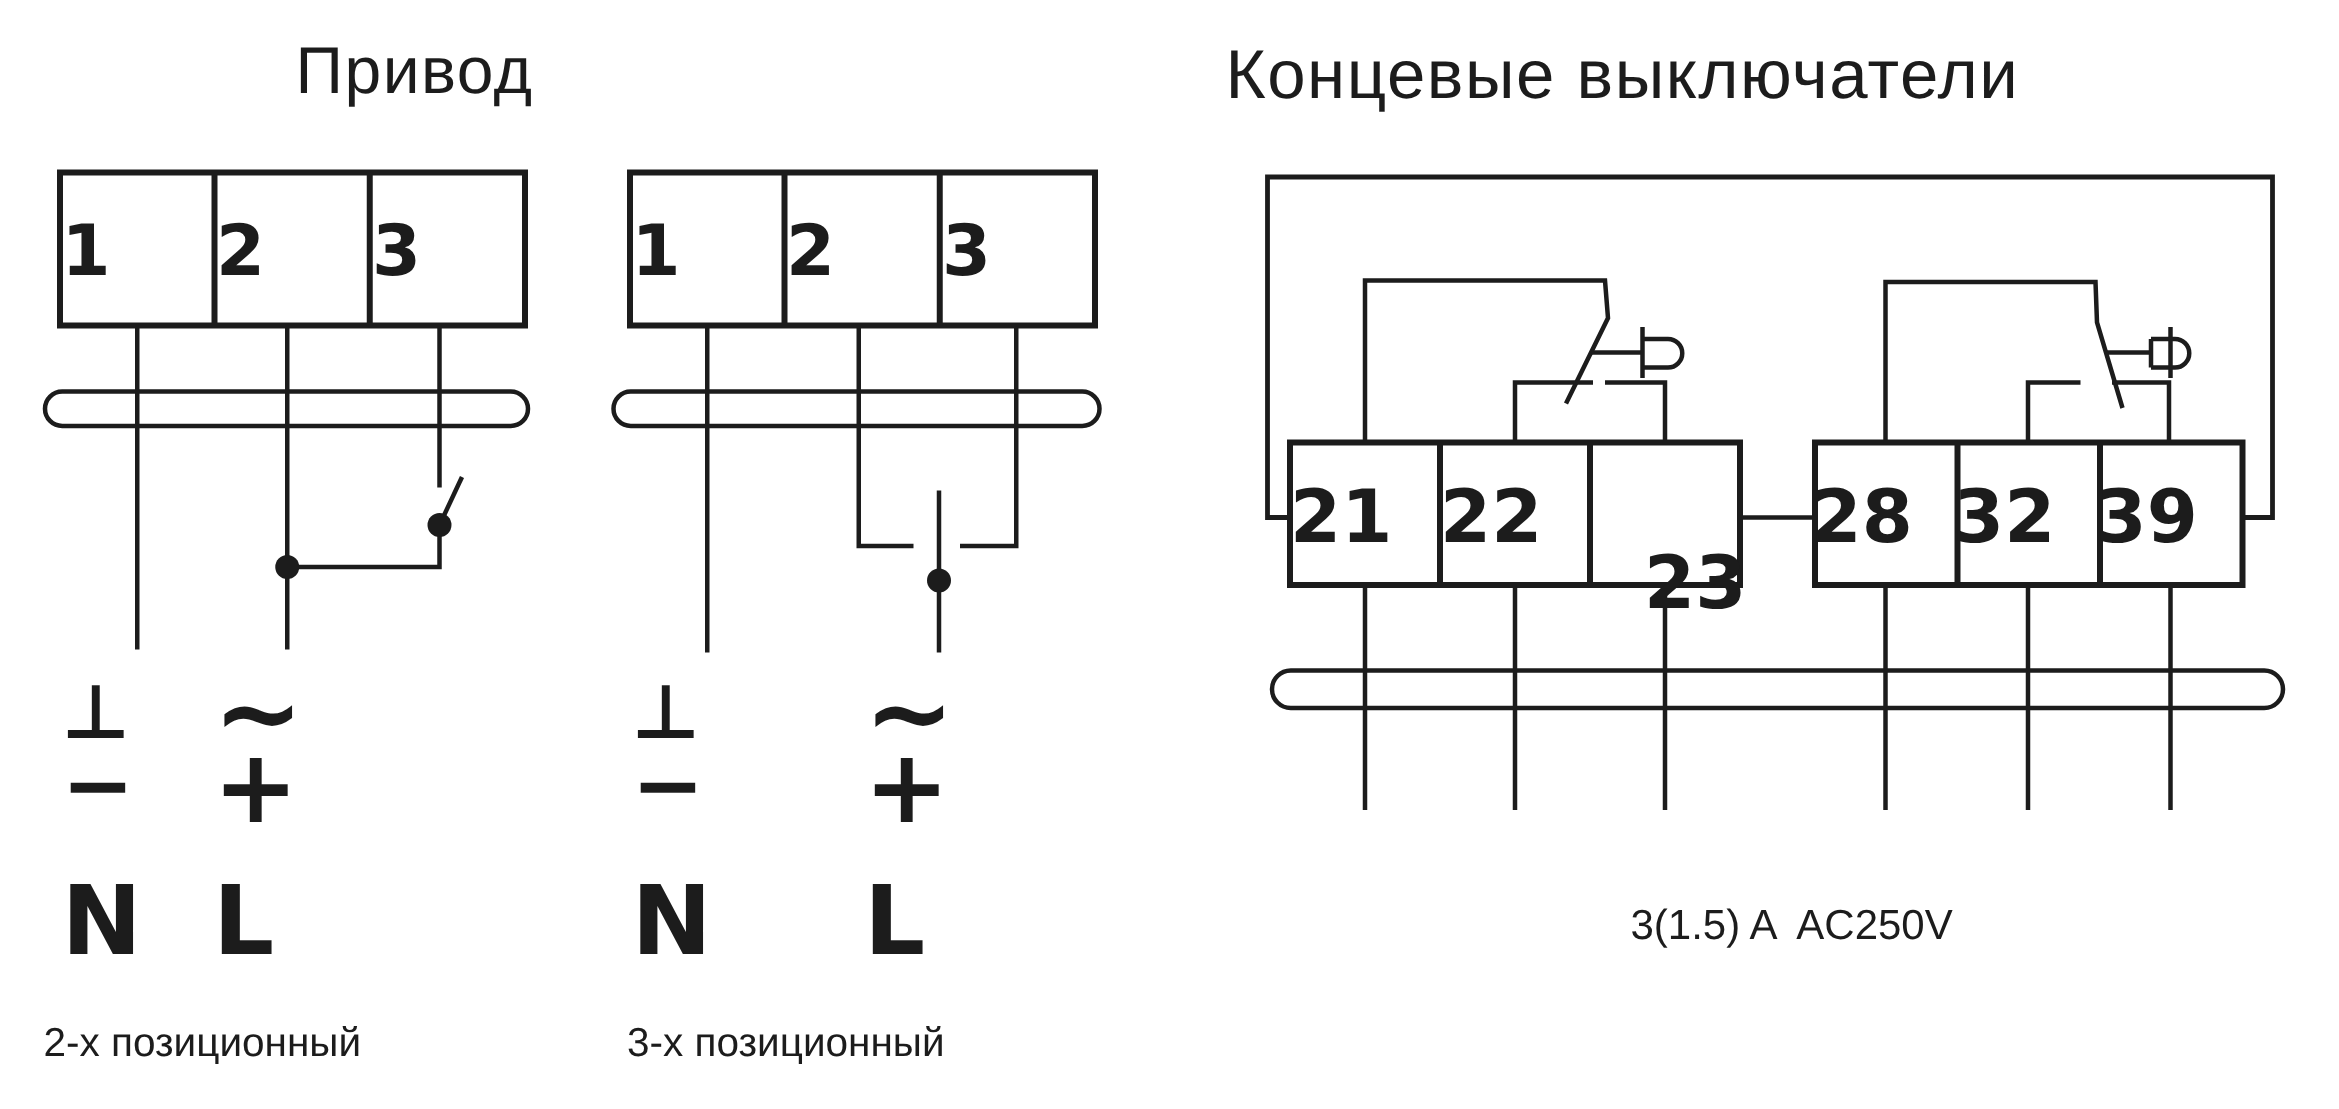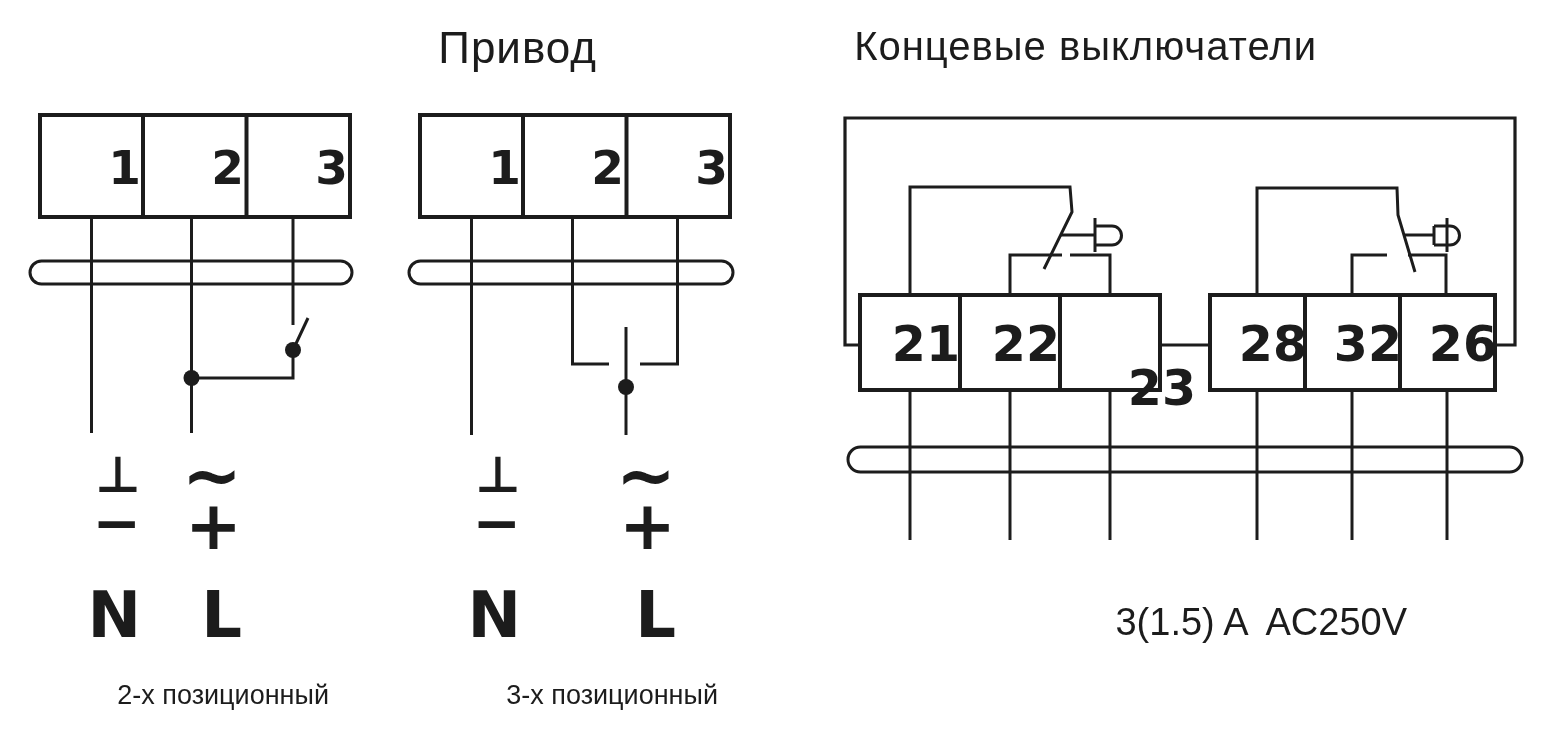--- a/index.html
+++ b/index.html
@@ -1,27 +1,27 @@
 <!DOCTYPE html>
 <html><head>
 <meta charset="utf-8">
 <style>
   html,body{margin:0;padding:0;background:#ffffff;}
   .stage{position:relative;width:1559px;height:739px;background:#ffffff;overflow:hidden;
          font-family:"Liberation Sans", sans-serif;color:#1c1c1c;}
   .stage svg{position:absolute;left:0;top:0;}
-  .txt{position:absolute;line-height:1;text-align:right;white-space:pre;color:#1c1c1c;}
+  .txt{position:absolute;line-height:1;text-align:left;white-space:pre;color:#1c1c1c;}
   .title{font-size:44px;font-weight:400;letter-spacing:1px;}
   .tnum{font-family:"DejaVu Sans", sans-serif;font-weight:bold;font-size:47px;}
   .tnum-big{font-family:"DejaVu Sans", sans-serif;font-weight:bold;font-size:49px;}
   .angle{font-family:"DejaVu Sans", sans-serif;font-weight:bold;font-size:44px;}
   .sym{font-family:"DejaVu Sans", sans-serif;font-weight:bold;}
   .nl{font-family:"DejaVu Sans", sans-serif;font-weight:bold;font-size:64px;}
   .cap{font-size:27px;font-weight:400;}
-  .rating{font-size:38px;font-weight:400;text-align:right;}
+  .rating{font-size:28px;font-weight:400;text-align:left;}
   path,rect.ln,line{stroke:#1c1c1c;fill:none;}
 </style>
 </head>
 <body>
 
 <div class="stage">
 
   <svg width="1559" height="739" viewBox="0 0 1559 739">
 
     <g>
@@ -78,21 +78,21 @@
       <path d="M1010 390 V540" stroke-width="3"></path>
       <path d="M1110 390 V540" stroke-width="3"></path>
       <path d="M1257 390 V540" stroke-width="3"></path>
       <path d="M1352 390 V540" stroke-width="3"></path>
       <path d="M1447 390 V540" stroke-width="3"></path>
       <rect class="ln" x="848" y="447" width="674" height="25" rx="12.5" stroke-width="3"></rect>
     </g>
   </svg>
 
   <div class="txt title" style="left:197px;top:26px;width:400px;">Привод</div>
-  <div class="txt title" style="left:817px;top:26px;width:500px;font-size:40px;">Концевые выключатели</div>
+  <div class="txt title" style="left:817px;top:26px;width:500px;font-size:46px;">Концевые выключатели</div>
 
   <div class="txt tnum" style="left:41px;top:144px;width:100px;">1</div>
   <div class="txt tnum" style="left:144px;top:144px;width:100px;">2</div>
   <div class="txt tnum" style="left:248px;top:144px;width:100px;">3</div>
   <div class="txt sym" style="left:41px;top:450px;width:100px;font-size:50px;">⊥</div>
   <div class="txt sym" style="left:41px;top:494px;width:100px;font-size:58px;">−</div>
   <div class="txt sym" style="left:142px;top:439px;width:100px;font-size:72px;">~</div>
   <div class="txt sym" style="left:142px;top:492px;width:100px;font-size:68px;">+</div>
   <div class="txt nl" style="left:41px;top:583px;width:100px;">N</div>
   <div class="txt nl" style="left:142px;top:583px;width:100px;">L</div>
@@ -108,16 +108,16 @@
   <div class="txt nl" style="left:421px;top:583px;width:100px;">N</div>
   <div class="txt nl" style="left:576px;top:583px;width:100px;">L</div>
   <div class="txt cap" style="left:418px;top:682px;width:300px;">3-х позиционный</div>
 
 
   <div class="txt tnum-big" style="left:860px;top:320px;width:100px;">21</div>
   <div class="txt tnum-big" style="left:960px;top:320px;width:100px;">22</div>
   <div class="txt tnum-big" style="left:1096px;top:320px;width:100px;margin-top:44px;">23</div>
   <div class="txt tnum-big" style="left:1207px;top:320px;width:100px;">28</div>
   <div class="txt tnum-big" style="left:1302px;top:320px;width:100px;">32</div>
-  <div class="txt tnum-big" style="left:1397px;top:320px;width:100px;">26</div>
+  <div class="txt tnum-big" style="left:1397px;top:320px;width:100px;">39</div>
 
   <div class="txt rating" style="left:1087px;top:603px;width:320px;">3(1.5) A  AC250V</div>
 </div>
 
 </body></html>

